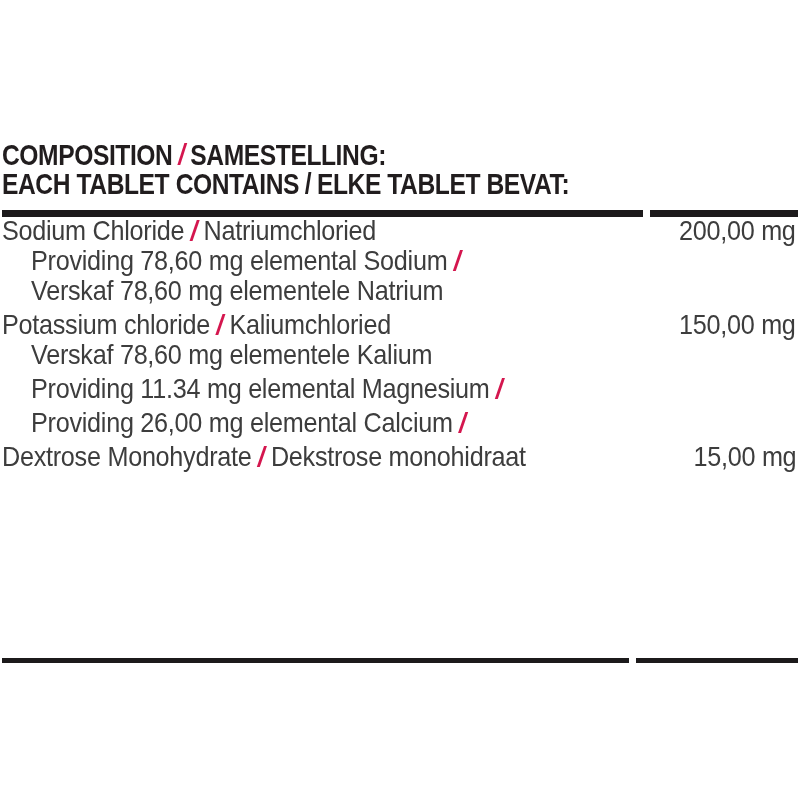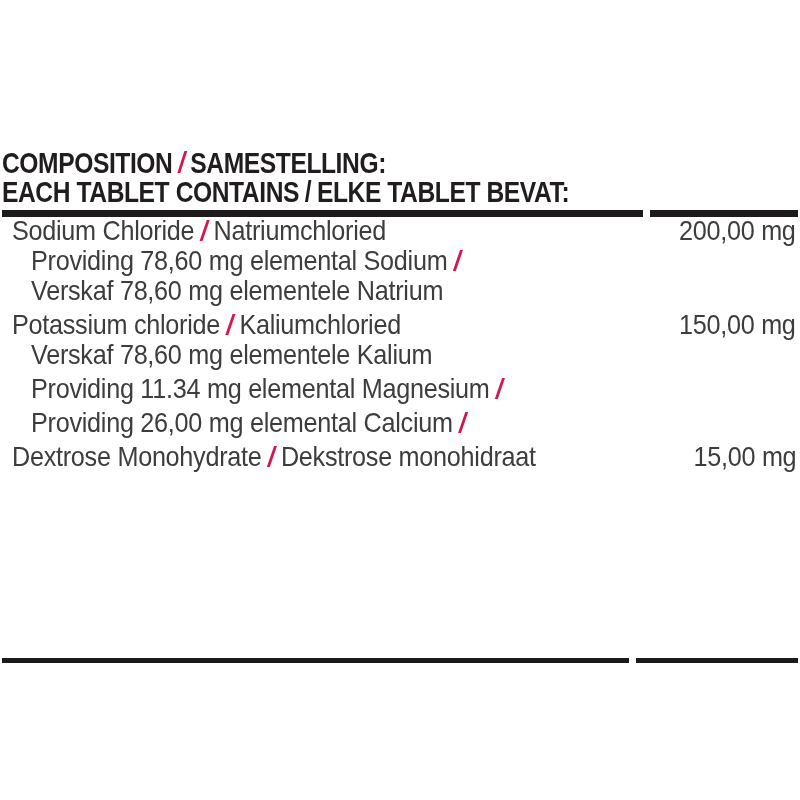--- a/index.html
+++ b/index.html
@@ -12,21 +12,21 @@
     width: 800px;
     height: 800px;
     background: #ffffff;
     overflow: hidden;
     font-family: "Liberation Sans", sans-serif;
   }
 
   
   .header {
     position: absolute;
-    top: 148px;
+    top: 140px;
     left: 2px;
     color: #211d1e;
     text-decoration: underline;
   }
   .header-line {
     height: 29px;
     line-height: 29px;
     white-space: nowrap;
   }
   .header-line .condense {
@@ -79,21 +79,21 @@
     font-size: 28px;
   }
   .group { margin-top: 4px; }
   .group:first-child { margin-top: 0; }
   .title-line {
     display: flex;
     justify-content: space-between;
     align-items: baseline;
     height: 30px;
     line-height: 30px;
-    padding-left: 12px;
+    padding-left: 2px;
     padding-right: 4px;
   }
   .title-left {
     display: inline-block;
     transform: scaleX(0.90);
     transform-origin: 0 50%;
     white-space: nowrap;
     letter-spacing: -0.3px;
   }
   .amount {

